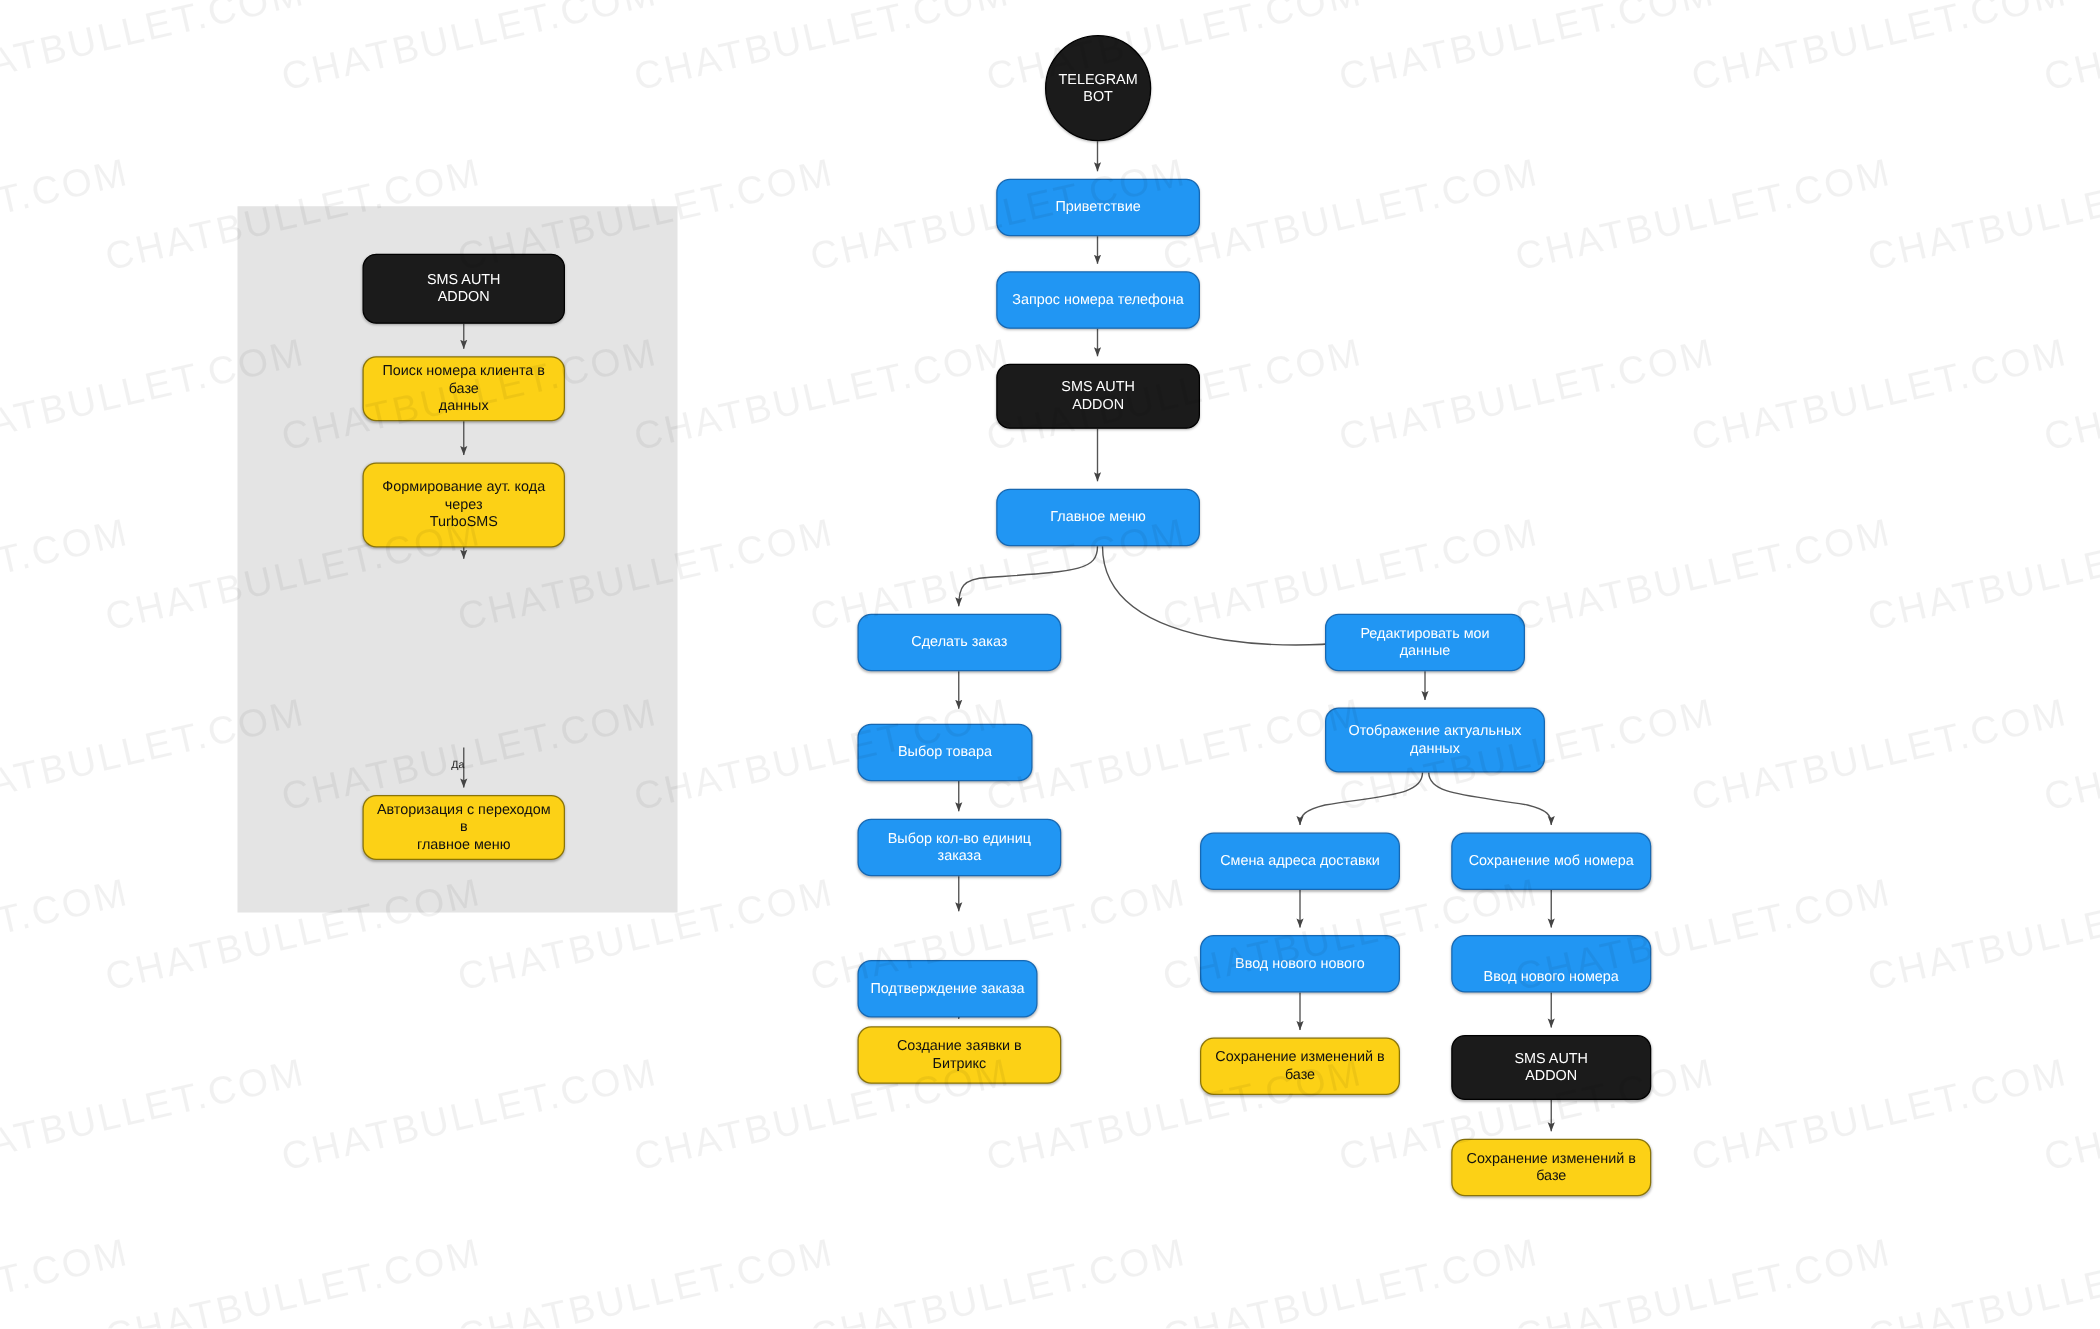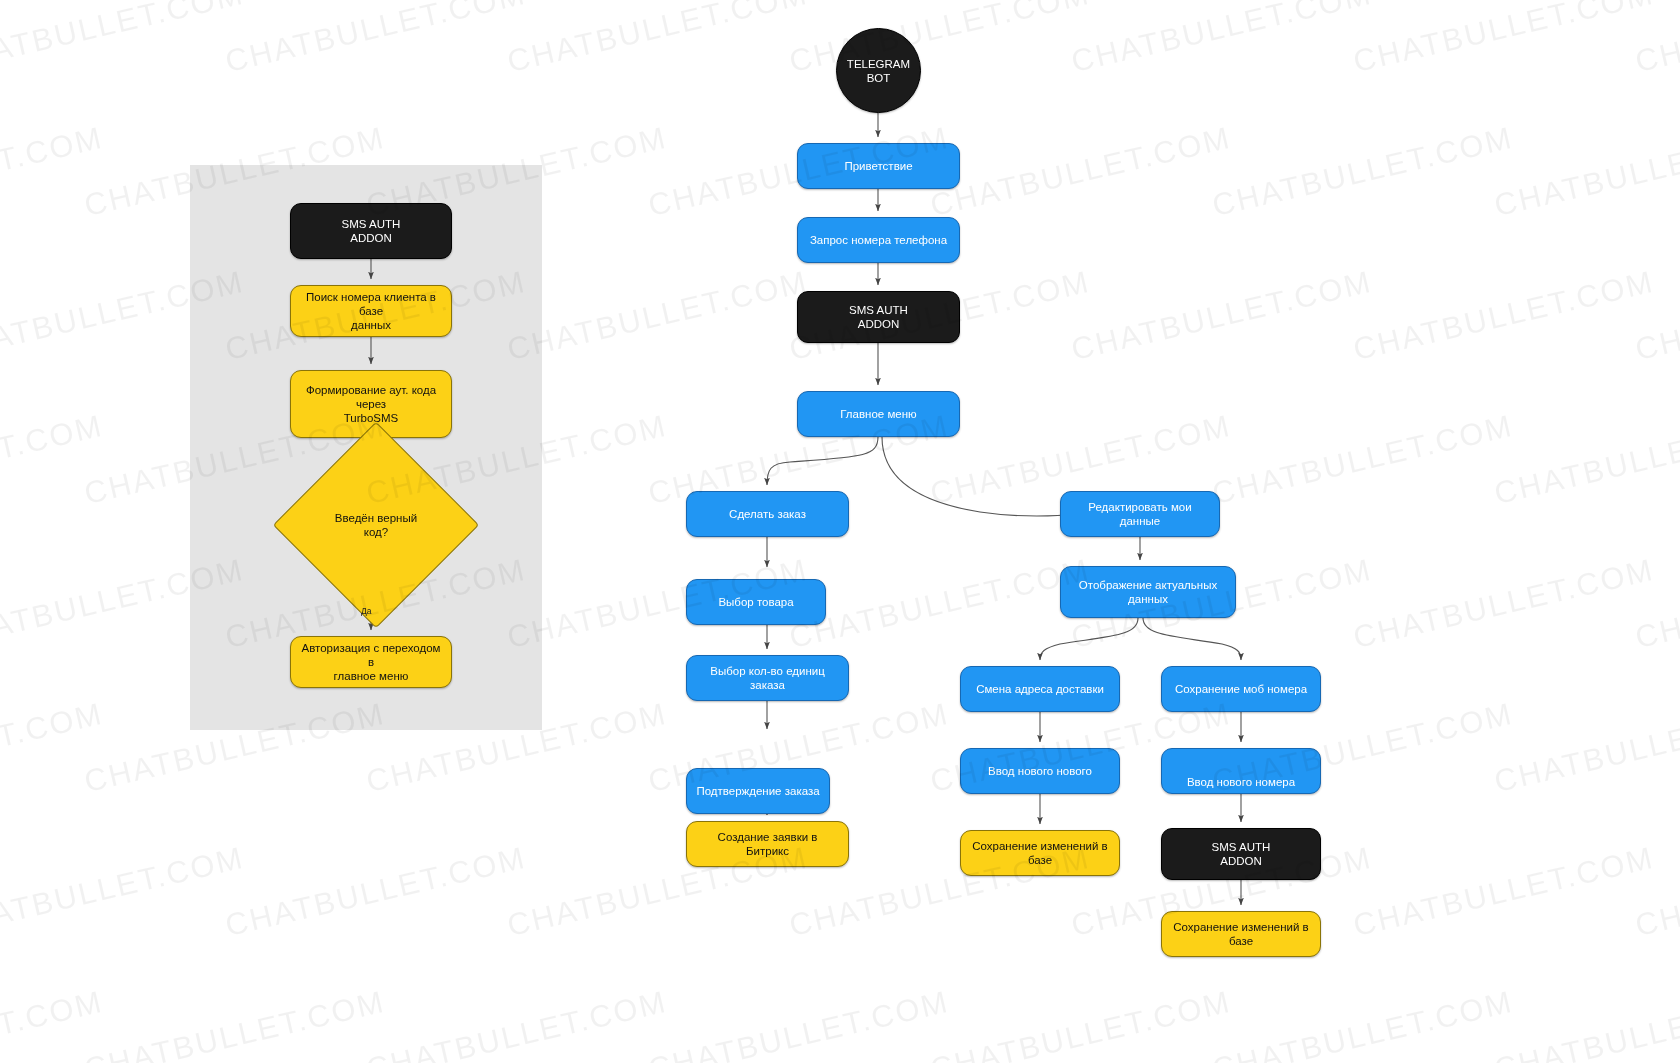--- a/index.html
+++ b/index.html
@@ -151,24 +151,20 @@
   </svg>
 
   <div class="node black" style="left:290px;top:203px;width:162px;height:56px;">
     <span>SMS AUTH<br>ADDON</span>
   </div>
   <div class="node yellow" style="left:290px;top:285px;width:162px;height:52px;">
     <span>Поиск номера клиента в базе<br>данных</span>
   </div>
   <div class="node yellow" style="left:290px;top:370px;width:162px;height:68px;">
     <span>Формирование аут. кода через<br>TurboSMS</span>
-  </div>
-  <div class="node diamond" style="left:303px;top:452px;width:146px;height:146px;">
-    <div class="diamond-shape"></div>
-    <span>Введён верный<br>код?</span>
   </div>
   <div class="edge-label" style="left:361px;top:606px;">Да</div>
   <div class="node yellow" style="left:290px;top:636px;width:162px;height:52px;">
     <span>Авторизация с переходом в<br>главное меню</span>
   </div>
 
   <div class="node black circle" style="left:836px;top:28px;width:85px;height:85px;">
     <span>TELEGRAM<br>BOT</span>
   </div>
   <div class="node blue" style="left:797px;top:143px;width:163px;height:46px;">

